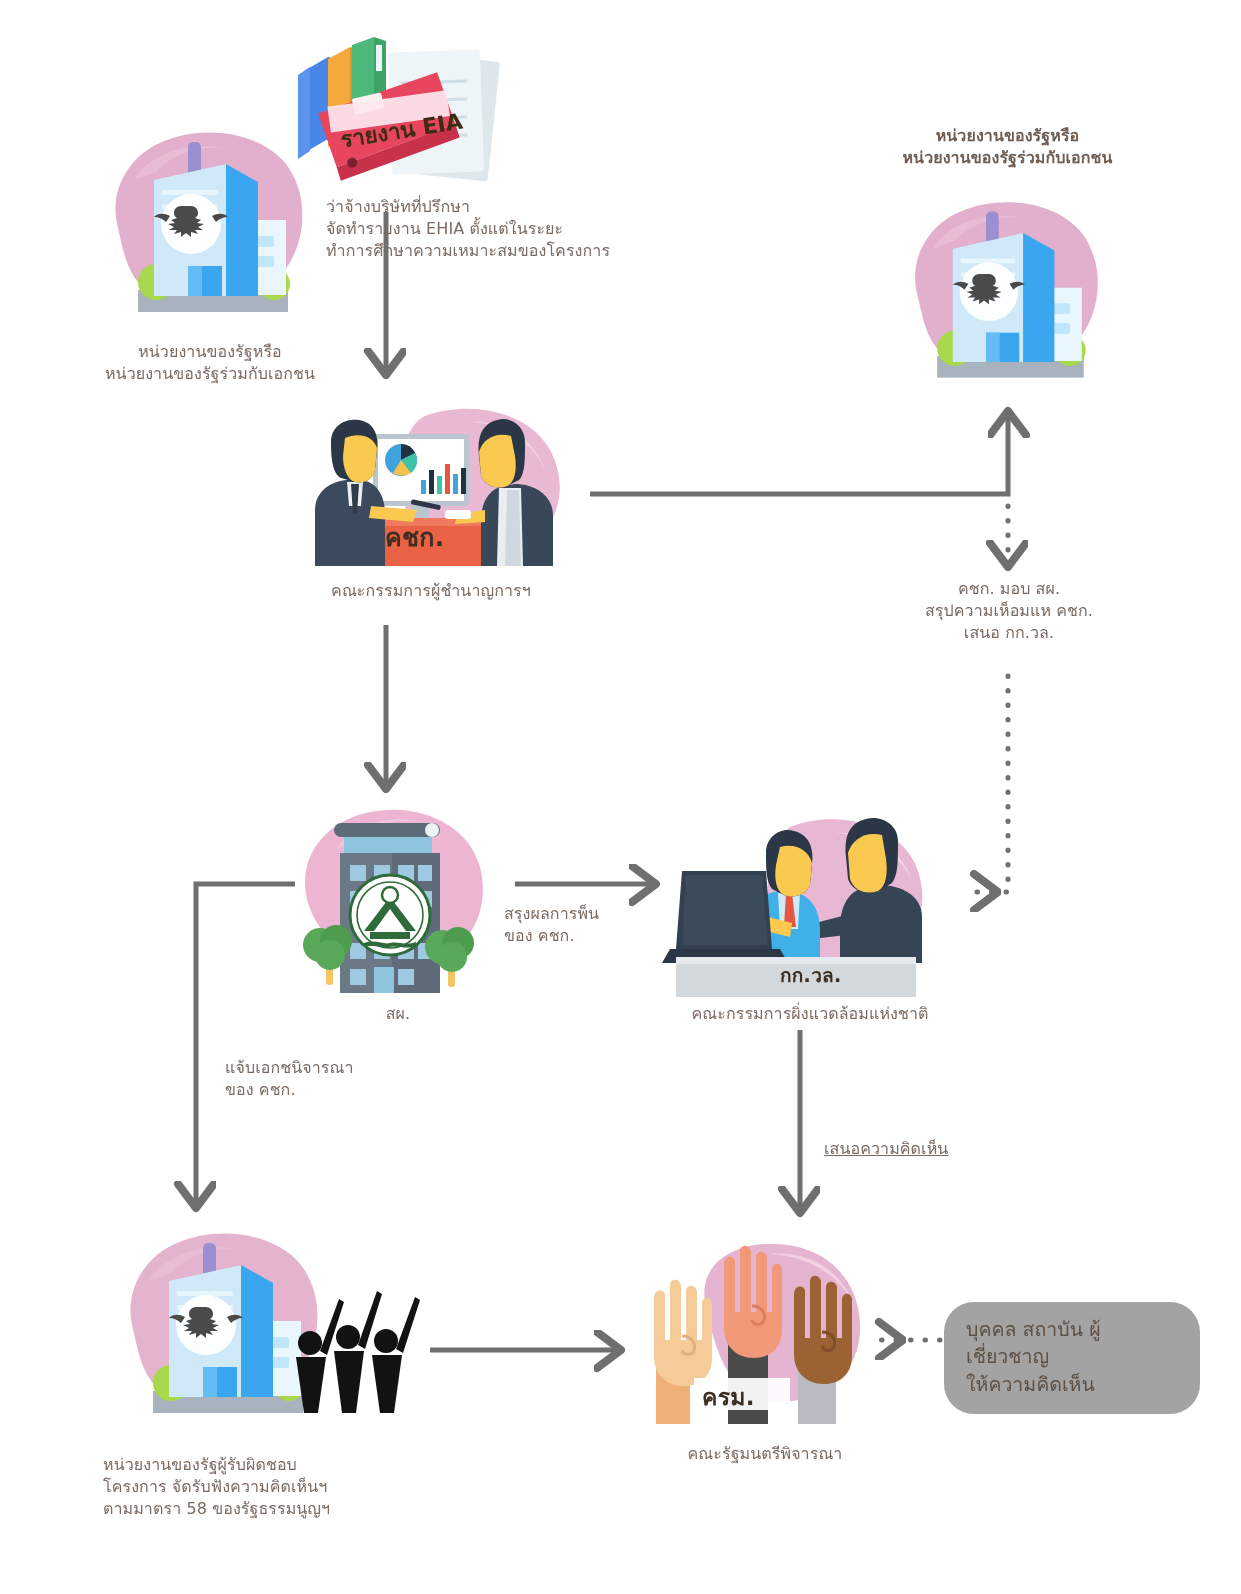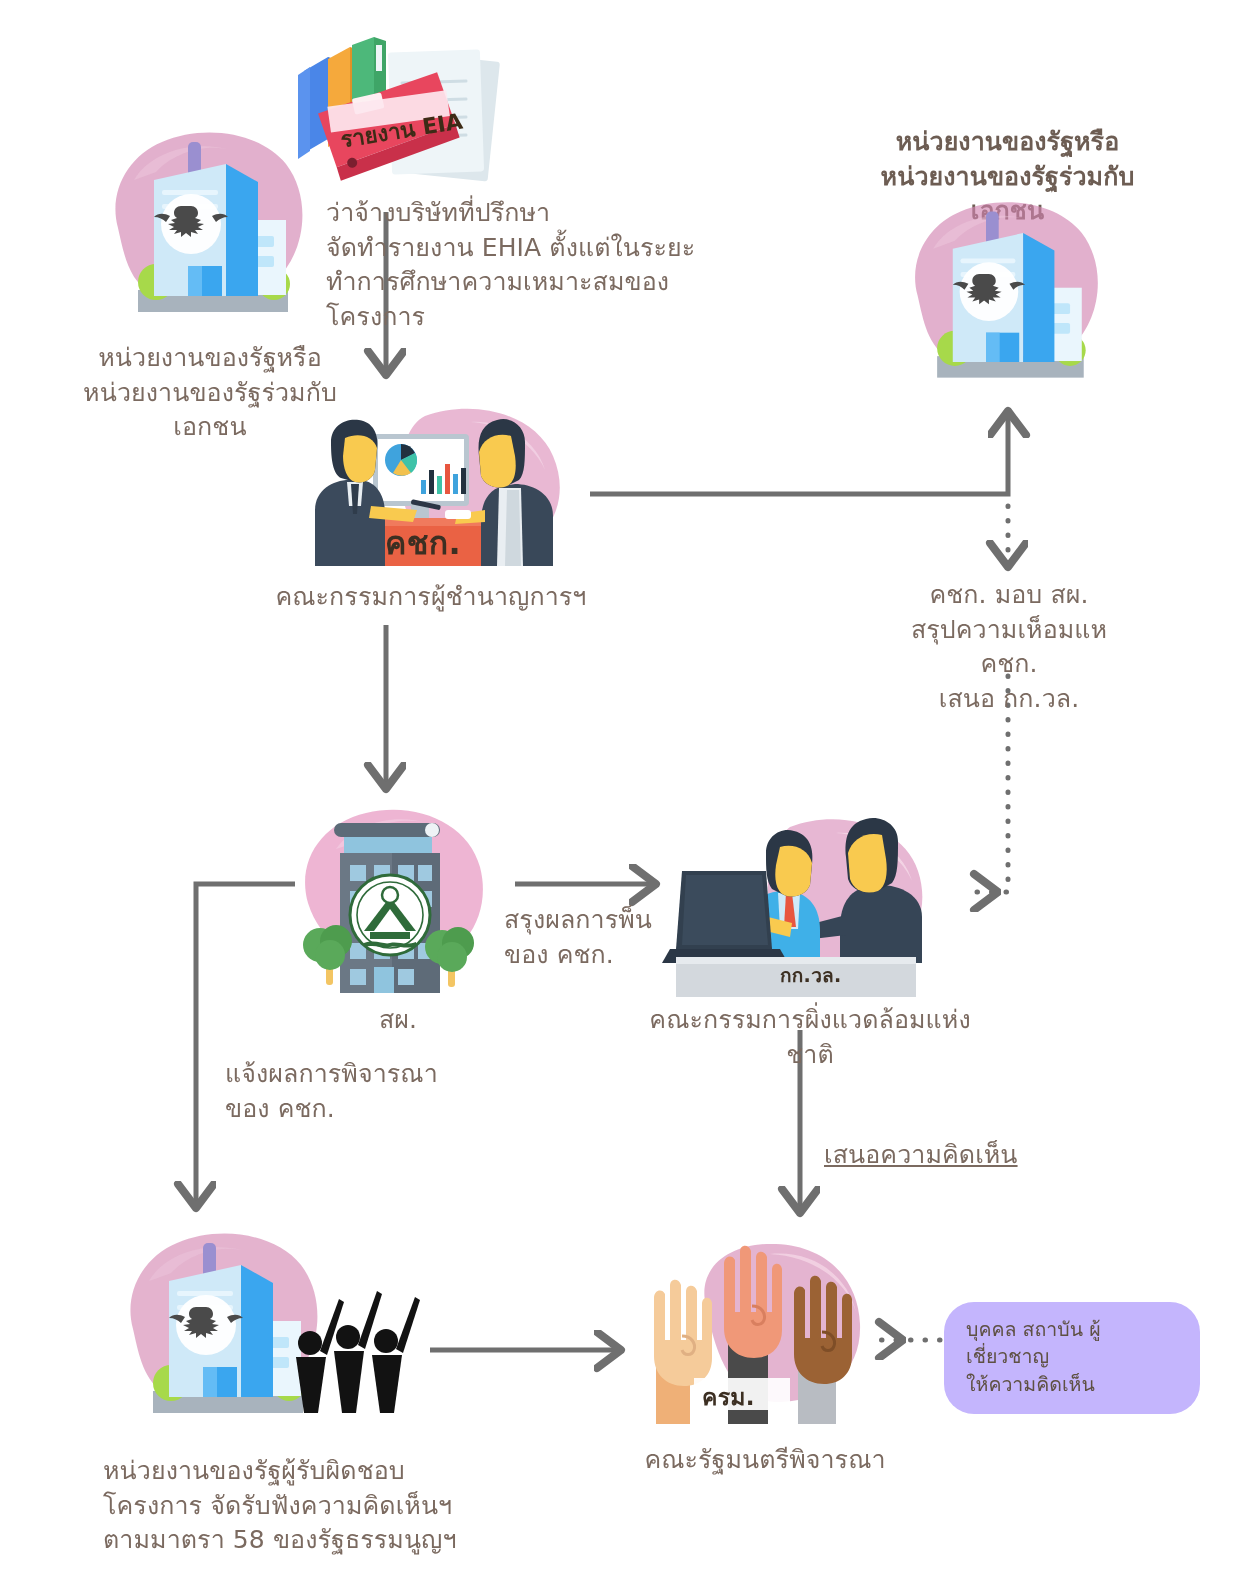--- a/index.html
+++ b/index.html
@@ -10,33 +10,33 @@
   #canvas{
     position:relative;
     width:1241px;
     height:1594px;
     overflow:hidden;
     background:#ffffff;
   }
   .abs{position:absolute;}
   .lbl{
     position:absolute;
-    font-size:25px;
+    font-size:16px;
     line-height:1.38;
     color:#7b6a60;
     white-space:pre-line;
     letter-spacing:.1px;
   }
   .lbl.c{text-align:center;}
   .lbl.b{font-weight:bold;color:#6d5d53;}
   .node{position:absolute;}
   .node svg{display:block;}
   .callout{
     position:absolute;
-    background:#c4b5fd;
+    background:#a3a3a3;
     border-radius:30px;
     padding:14px 22px 16px 22px;
     font-size:19.5px;
     line-height:1.4;
     color:#5e5043;
     white-space:pre-line;
   }
   .tag{
     position:absolute;
     font-weight:bold;
@@ -261,21 +261,21 @@
       <g>
         <path d="M268,168 L268,118 C268,96 248,86 230,86 L218,88 C202,92 196,106 196,124 L196,168 Z" fill="#394859"></path>
         <path d="M214,90 L236,90 L238,168 L212,168 Z" fill="#e9eef2"></path>
         <path d="M222,92 L234,92 L236,168 L220,168 Z" fill="#cfd8de"></path>
         <path d="M240,44 C240,28 226,18 212,22 C196,26 192,40 194,58 L196,78 C200,88 212,92 222,88 L234,82 C240,76 240,62 240,44 Z" fill="#2b3746"></path>
         <path d="M226,38 C212,34 198,40 194,54 L196,78 C200,88 212,92 222,88 C230,84 232,72 230,58 Z" fill="#f9ca4f"></path>
         <path d="M200,112 L172,116 L170,126 L200,124 Z" fill="#f9ca4f"></path>
         <rect x="160" y="112" width="26" height="9" rx="3" fill="#ffffff"></rect>
       </g>
     </svg>
-    <div class="tag" style="left:100px;top:119px;font-size:32px;">คชก.</div>
+    <div class="tag" style="left:100px;top:119px;font-size:25px;">คชก.</div>
   </div>
   <div class="lbl c" style="left:266px;top:580px;width:330px;">คณะกรรมการผู้ชำนาญการฯ</div>
 
   <div class="lbl c" style="left:880px;top:578px;width:258px;">คชก. มอบ สผ.
 สรุปความเห็อมแห คชก.
 เสนอ กก.วล.</div>
 
 
   <div class="node" style="left:290px;top:795px;">
     <svg width="215" height="200" viewBox="0 0 215 200">
@@ -366,21 +366,21 @@
         <path d="M10,144 L120,144 L128,158 L2,158 Z" fill="#2b3746"></path>
       </g>
 
       <rect x="16" y="152" width="240" height="40" fill="#d3d8dd"></rect>
       <rect x="16" y="152" width="240" height="7" fill="#e6eaee"></rect>
     </svg>
     <div class="tag" style="left:120px;top:155px;font-size:19px;">กก.วล.</div>
   </div>
   <div class="lbl c" style="left:640px;top:1003px;width:340px;">คณะกรรมการผิ่งแวดล้อมแห่งชาติ</div>
 
-  <div class="lbl" style="left:225px;top:1057px;width:230px;">แจ้งผลการพิจารณา
+  <div class="lbl" style="left:225px;top:1057px;width:230px;">แจ้บเอกชนิจารณา
 ของ คชก.</div>
 
   <div class="lbl" style="left:824px;top:1138px;width:220px;text-decoration:underline;">เสนอความคิดเห็น</div>
 
   <div class="node" style="left:115px;top:1225px;">
     <svg width="320" height="205" viewBox="0 0 320 205">
       <g opacity=".85">
         <path d="M18,104 C8,68 28,32 62,18 C104,0 160,8 186,40 C212,74 206,128 176,156
                  C146,184 88,192 52,170 C28,156 24,130 18,104 Z" fill="#d283b0" opacity=".72"></path>
         <path d="M34,56 C52,26 96,16 130,26 C110,20 76,26 56,48 Z" fill="#e7b6d2" opacity=".7"></path>

